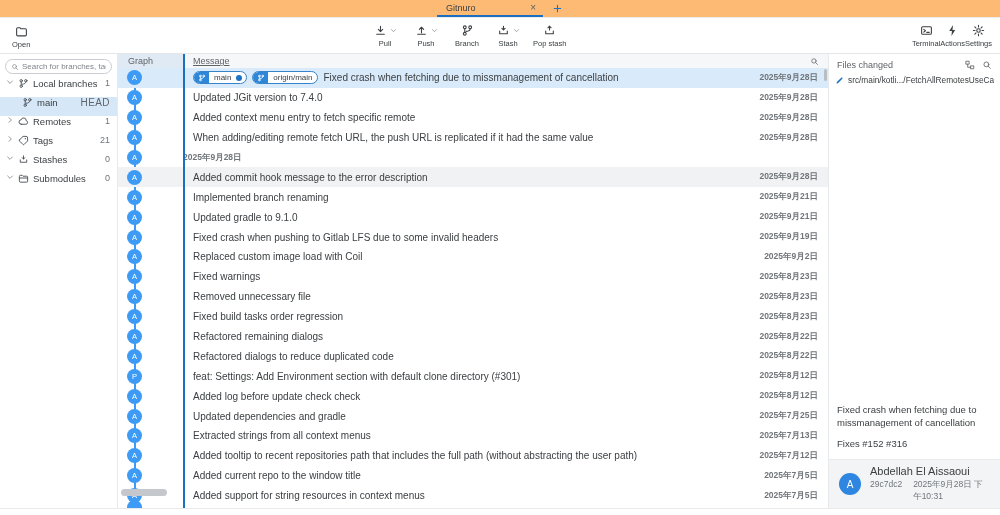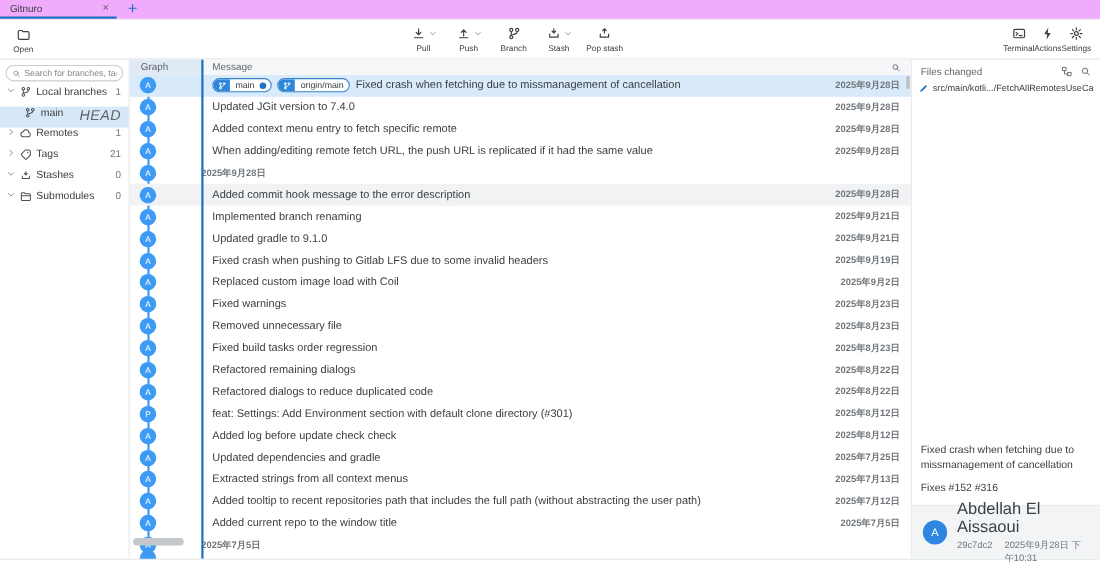--- a/index.html
+++ b/index.html
@@ -1,21 +1,21 @@
 <!DOCTYPE html>
 <html><head>
 <meta charset="utf-8">
 <style>
   * { margin:0; padding:0; box-sizing:border-box; }
   html,body { width:1000px; height:515px; overflow:hidden; background:#fff;
     font-family:"Liberation Sans", sans-serif; color:#3c4043; }
   .icn svg, .tb-chev svg, .side-chev svg { display:block; stroke:currentColor; fill:none;
     stroke-width:2; stroke-linecap:round; stroke-linejoin:round; }
   
-  .tabbar { height:18px; display:flex; align-items:stretch; border-bottom:1px solid #ededed; background:#f0abfc; }
+  .tabbar { height:18px; display:flex; align-items:stretch; border-bottom:1px solid #ededed; background:#fdba74;justify-content:center; }
   .tab { width:106px; display:flex; align-items:center; justify-content:space-between;
     padding:0 7px 0 9px; font-size:9px; border-bottom:2px solid #1a6fc0; }
   .tab-close { color:#5f6368; font-size:10px; cursor:default; }
   .newtab { color:#1a73c8; display:flex; align-items:center; margin-left:9px; }
   .newtab svg { width:11px; height:11px; stroke:currentColor; stroke-width:2.4; fill:none; stroke-linecap:round; }
   
   .toolbar { position:relative; height:36px; border-bottom:1px solid #e4e6e8; background:#fff; }
   .tool-btn { display:flex; flex-direction:column; align-items:center; gap:1px; font-size:7.5px; color:#3c4043; }
   .tool-row { display:flex; align-items:center; gap:3px; height:15px; }
   .tool-btn .icn svg { width:13px; height:13px; }
@@ -34,30 +34,30 @@
   .search-box input { border:none; outline:none; width:100%; font-size:8px; background:transparent;
     font-family:"Liberation Sans",sans-serif; color:#3c4043; }
   .search-box input::placeholder { color:#80868b; }
   .side-row { height:19px; display:flex; align-items:flex-start; gap:4px; padding:0 7px 0 5px; font-size:9.5px; }
   .side-chev { width:9px; color:#5f6368; flex:none; display:flex; justify-content:center; }
   .side-chev svg { width:8px; height:8px; }
   .rot-r { transform:rotate(-90deg); }
   .side-row .icn { color:#4a4f55; } .side-row .icn svg { width:11px; height:11px; }
   .side-label { white-space:nowrap; overflow:hidden; }
   .side-count { margin-left:auto; color:#70757a; font-size:9px; }
-  .side-badge { margin-left:auto; color:#5f6368; font-size:13px; letter-spacing:.4px;font-style:italic; }
+  .side-badge { margin-left:auto; color:#5f6368; font-size:10px; letter-spacing:.4px; }
   .side-child { padding-left:22px; }
   .side-row.selected { background:#d6e8f7; }
   
   .logpane { flex:1; position:relative; overflow:hidden; }
   .log-divider { position:absolute; left:65px; top:0; bottom:0; width:2px; background:#1a6fc0; z-index:2; }
   .graph-line { position:absolute; left:16px; top:22px; bottom:0; width:2px; background:#3d9bf5; }
   .log-header { height:14px; display:flex; font-size:9px; color:#5f6368; position:relative; z-index:1; }
   .lh-graph { width:65px; background:#dfeaf4; display:flex; align-items:center; padding-left:10px; flex:none; }
-  .lh-msg { flex:1; background:#f5f7f9; display:flex; align-items:center; justify-content:space-between; padding:0 9px 0 10px; }
+  .lh-msg { flex:1; background:#f5f7f9; display:flex; align-items:center; justify-content:space-between; padding:0 9px 0 10px;text-decoration:underline; }
   .lh-msg .icn { color:#5f6368; } .lh-msg .icn svg { width:9px; height:9px; }
   .commit-row { height:19.9px; display:flex; align-items:center; position:relative; }
   .commit-row.selected { background:#d9eafa; }
   .commit-row.hover { background:#f1f2f3; }
   .cell-graph { width:65px; flex:none; display:flex; align-items:center; padding-left:9px; align-self:stretch; }
   .avatar { width:15px; height:15px; border-radius:50%; background:#3d9bf5; color:#fff; font-size:7.5px;
     display:flex; align-items:center; justify-content:center; position:relative; z-index:1; flex:none; }
   .cell-msg { flex:1; display:flex; align-items:center; gap:5px; padding:0 8px 0 10px; font-size:10px;
     white-space:nowrap; overflow:hidden; }
   .cell-date { font-size:8.5px; color:#70757a; padding-right:10px; white-space:nowrap; flex:none;font-weight:bold; }
@@ -78,21 +78,21 @@
   .file-row { display:flex; align-items:center; gap:4px; padding:2px 6px; font-size:8.3px; }
   .file-row .icn { color:#1a73c8; } .file-row .icn svg { width:9px; height:9px; }
   .file-path { white-space:nowrap; overflow:hidden; }
   .rp-spacer { flex:1; }
   .rp-message { padding:6px 8px 8px; font-size:9.5px; line-height:1.32; }
   .rp-message .body { margin-top:9px; }
   .author-card { background:#f2f4f6; border-top:1px solid #e7e9eb; height:49px; display:flex; align-items:center;
     gap:9px; padding:0 10px; flex:none; }
   .author-avatar { width:22px; height:22px; border-radius:50%; background:#2e86e0; color:#fff; font-size:10px;
     display:flex; align-items:center; justify-content:center; flex:none; }
-  .author-name { font-size:15px; }
+  .author-name { font-size:11px; }
   .author-meta { display:flex; gap:11px; margin-top:2px; font-size:8.5px; color:#70757a; }
   
   .footer { height:7px; border-top:1px solid #e7e9eb; background:#fff; }
 </style>
 </head>
 <body>
 
 <div class="tabbar">
   <div class="tab">
     <span>Gitnuro</span>
@@ -550,20 +550,23 @@
           </div>
      <div class="cell-msg">
             <span class="msg-text">Added current repo to the window title</span>
           </div>
      <div class="cell-date">2025年7月5日</div>
    </div>
         <div class="commit-row  ">
      <div class="cell-graph">
             <span class="avatar">A</span>
           </div>
+     <div class="cell-msg">
+            <span class="msg-text">Added support for string resources in context menus</span>
+          </div>
      <div class="cell-date">2025年7月5日</div>
    </div>
       </div>
     <span class="avatar partial-avatar"></span>
     <div class="vscroll"></div>
     <div class="hscroll"></div>
   </div>
 
   <div class="rightpanel">
     <div class="rp-header">

